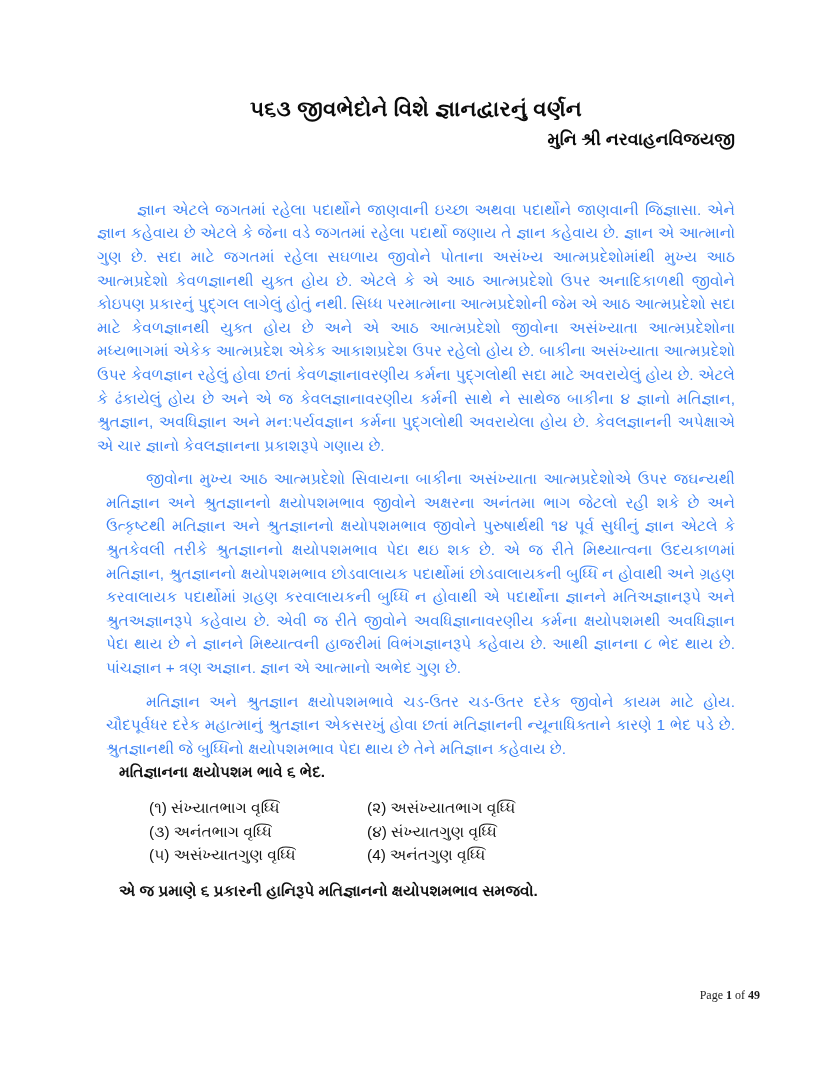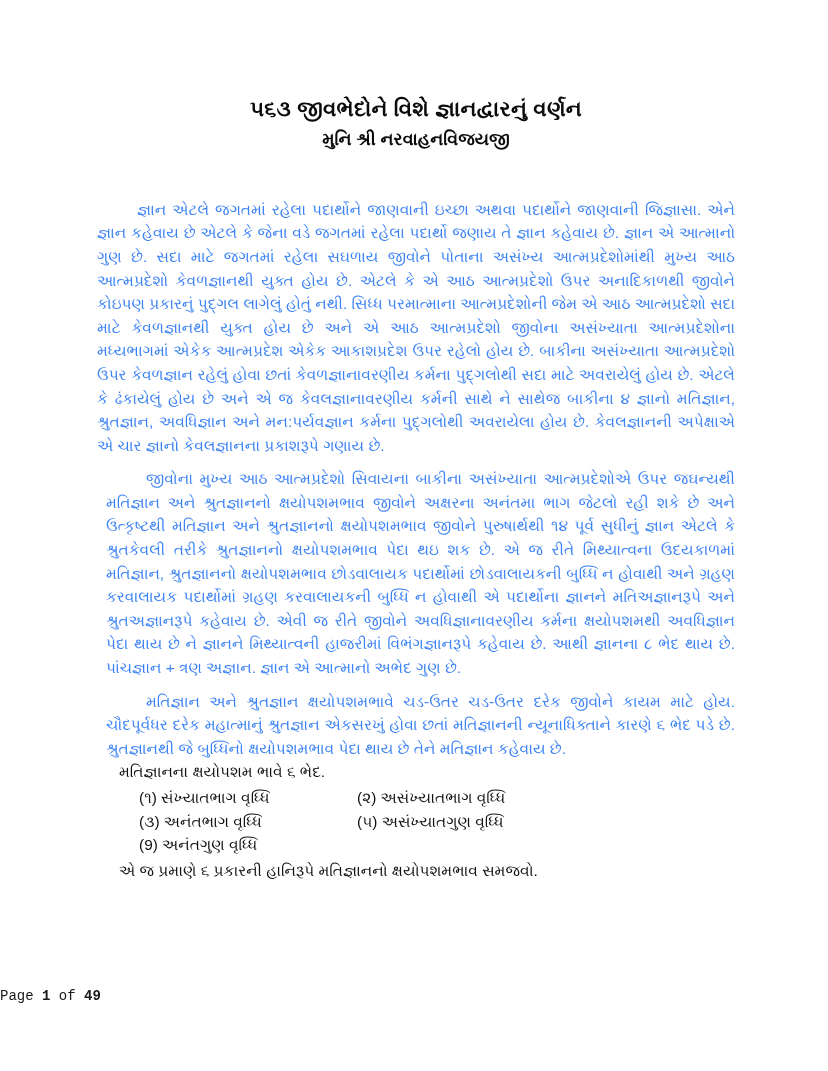--- a/index.html
+++ b/index.html
@@ -31,21 +31,21 @@
     text-align: center;
     letter-spacing: 0.2px;
     margin: 0;
     padding-top: 96px;
     line-height: 1.25;
     color: #0b0b0b;
   }
   .doc-subtitle {
     font-size: 17.5px;
     font-weight: bold;
-    text-align: center;
+    text-align: right;
     margin: 0;
     padding-top: 6px;
     line-height: 1.25;
     color: #0b0b0b;
   }
   .body-block {
     margin-top: 47px;
   }
   p.para {
     margin: 0 0 0 0;
@@ -61,82 +61,84 @@
     margin-top: 10px;
     margin-left: 9px;
   }
   p.plain {
     margin: 0;
     font-size: 15.4px;
     line-height: 23.6px;
     text-align: left;
     text-indent: 0;
     color: #111111;
+    font-weight: bold;
   }
   .list-intro {
     margin-top: 10px;
     padding-left: 22px;
   }
   ul.bhed-list {
     list-style: none;
-    margin: 2px;
+    margin: 12px;
     padding: 0 0 0 40px;
     display: grid;
     grid-template-columns: 218px auto;
     row-gap: 0;
     column-gap: 0;
   }
   ul.bhed-list li {
     font-size: 15.4px;
     line-height: 23.6px;
     color: #111111;
     white-space: nowrap;
   }
   .tail-lines {
     padding-left: 22px;
   }
   .footer {
     position: absolute;
     left: 0;
     right: 0;
     top: 988px;
-    text-align: left;
-    font-size: 14px;
+    text-align: right;
+    font-size: 12px;
     color: #1a1a1a;
-    font-family: Liberation Mono, monospace;
+    font-family: Liberation Serif, serif;
   }
   .footer b { font-weight: bold; }
 </style>
 </head>
 <body>
 
 <div class="page">
 
   <div class="content">
 
     <h1 class="doc-title">૫૬૩ જીવભેદોને વિશે જ્ઞાનદ્વારનું વર્ણન</h1>
 
     <h2 class="doc-subtitle">મુનિ શ્રી નરવાહનવિજયજી</h2>
 
     <div class="body-block">
 
       <p class="para">જ્ઞાન એટલે જગતમાં રહેલા પદાર્થોને જાણવાની ઇચ્છા અથવા પદાર્થોને જાણવાની જિજ્ઞાસા. એને જ્ઞાન કહેવાય છે એટલે કે જેના વડે જગતમાં રહેલા પદાર્થો જણાય તે જ્ઞાન કહેવાય છે. જ્ઞાન એ આત્માનો ગુણ છે. સદા માટે જગતમાં રહેલા સઘળાય જીવોને પોતાના અસંખ્ય આત્મપ્રદેશોમાંથી મુખ્ય આઠ આત્મપ્રદેશો કેવળજ્ઞાનથી યુક્ત હોય છે. એટલે કે એ આઠ આત્મપ્રદેશો ઉપર અનાદિકાળથી જીવોને કોઇપણ પ્રકારનું પુદ્ગલ લાગેલું હોતું નથી. સિધ્ધ પરમાત્માના આત્મપ્રદેશોની જેમ એ આઠ આત્મપ્રદેશો સદા માટે કેવળજ્ઞાનથી યુક્ત હોય છે અને એ આઠ આત્મપ્રદેશો જીવોના અસંખ્યાતા આત્મપ્રદેશોના મધ્યભાગમાં એકેક આત્મપ્રદેશ એકેક આકાશપ્રદેશ ઉપર રહેલો હોય છે. બાકીના અસંખ્યાતા આત્મપ્રદેશો ઉપર કેવળજ્ઞાન રહેલું હોવા છતાં કેવળજ્ઞાનાવરણીય કર્મના પુદ્ગલોથી સદા માટે અવરાયેલું હોય છે. એટલે કે ઢંકાયેલું હોય છે અને એ જ કેવલજ્ઞાનાવરણીય કર્મની સાથે ને સાથેજ બાકીના ૪ જ્ઞાનો મતિજ્ઞાન, શ્રુતજ્ઞાન, અવધિજ્ઞાન અને મન:પર્યવજ્ઞાન કર્મના પુદ્ગલોથી અવરાયેલા હોય છે. કેવલજ્ઞાનની અપેક્ષાએ એ ચાર જ્ઞાનો કેવલજ્ઞાનના પ્રકાશરૂપે ગણાય છે.</p>
 
       <p class="para">જીવોના મુખ્ય આઠ આત્મપ્રદેશો સિવાયના બાકીના અસંખ્યાતા આત્મપ્રદેશોએ ઉપર જઘન્યથી મતિજ્ઞાન અને શ્રુતજ્ઞાનનો ક્ષયોપશમભાવ જીવોને અક્ષરના અનંતમા ભાગ જેટલો રહી શકે છે અને ઉત્કૃષ્ટથી મતિજ્ઞાન અને શ્રુતજ્ઞાનનો ક્ષયોપશમભાવ જીવોને પુરુષાર્થથી ૧૪ પૂર્વ સુધીનું જ્ઞાન એટલે કે શ્રુતકેવલી તરીકે શ્રુતજ્ઞાનનો ક્ષયોપશમભાવ પેદા થઇ શક છે. એ જ રીતે મિથ્યાત્વના ઉદયકાળમાં મતિજ્ઞાન, શ્રુતજ્ઞાનનો ક્ષયોપશમભાવ છોડવાલાયક પદાર્થોમાં છોડવાલાયકની બુધ્ધિ ન હોવાથી અને ગ્રહણ કરવાલાયક પદાર્થોમાં ગ્રહણ કરવાલાયકની બુધ્ધિ ન હોવાથી એ પદાર્થોના જ્ઞાનને મતિઅજ્ઞાનરૂપે અને શ્રુતઅજ્ઞાનરૂપે કહેવાય છે. એવી જ રીતે જીવોને અવધિજ્ઞાનાવરણીય કર્મના ક્ષયોપશમથી અવધિજ્ઞાન પેદા થાય છે ને જ્ઞાનને મિથ્યાત્વની હાજરીમાં વિભંગજ્ઞાનરૂપે કહેવાય છે. આથી જ્ઞાનના ૮ ભેદ થાય છે. પાંચજ્ઞાન + ત્રણ અજ્ઞાન. જ્ઞાન એ આત્માનો અભેદ ગુણ છે.</p>
 
-      <p class="para">મતિજ્ઞાન અને શ્રુતજ્ઞાન ક્ષયોપશમભાવે ચડ-ઉતર ચડ-ઉતર દરેક જીવોને કાયમ માટે હોય. ચૌદપૂર્વધર દરેક મહાત્માનું શ્રુતજ્ઞાન એકસરખું હોવા છતાં મતિજ્ઞાનની ન્યૂનાધિક્તાને કારણે ૬ ભેદ પડે છે. શ્રુતજ્ઞાનથી જે બુધ્ધિનો ક્ષયોપશમભાવ પેદા થાય છે તેને મતિજ્ઞાન કહેવાય છે.</p>
+      <p class="para">મતિજ્ઞાન અને શ્રુતજ્ઞાન ક્ષયોપશમભાવે ચડ-ઉતર ચડ-ઉતર દરેક જીવોને કાયમ માટે હોય. ચૌદપૂર્વધર દરેક મહાત્માનું શ્રુતજ્ઞાન એકસરખું હોવા છતાં મતિજ્ઞાનની ન્યૂનાધિક્તાને કારણે 1 ભેદ પડે છે. શ્રુતજ્ઞાનથી જે બુધ્ધિનો ક્ષયોપશમભાવ પેદા થાય છે તેને મતિજ્ઞાન કહેવાય છે.</p>
 
       <p class="plain list-intro">મતિજ્ઞાનના ક્ષયોપશમ ભાવે ૬ ભેદ.</p>
 
       <ul class="bhed-list">
         <li>(૧) સંખ્યાતભાગ વૃધ્ધિ</li>
         <li>(૨) અસંખ્યાતભાગ વૃધ્ધિ</li>
         <li>(૩) અનંતભાગ વૃધ્ધિ</li>
+        <li>(૪) સંખ્યાતગુણ વૃધ્ધિ</li>
         <li>(૫) અસંખ્યાતગુણ વૃધ્ધિ</li>
-        <li>(9) અનંતગુણ વૃધ્ધિ</li>
+        <li>(4) અનંતગુણ વૃધ્ધિ</li>
       </ul>
 
       <div class="tail-lines">
         <p class="plain">એ જ પ્રમાણે ૬ પ્રકારની હાનિરૂપે મતિજ્ઞાનનો ક્ષયોપશમભાવ સમજવો.</p>
       </div>
 
     </div>
   </div>
 
   <div class="footer">

